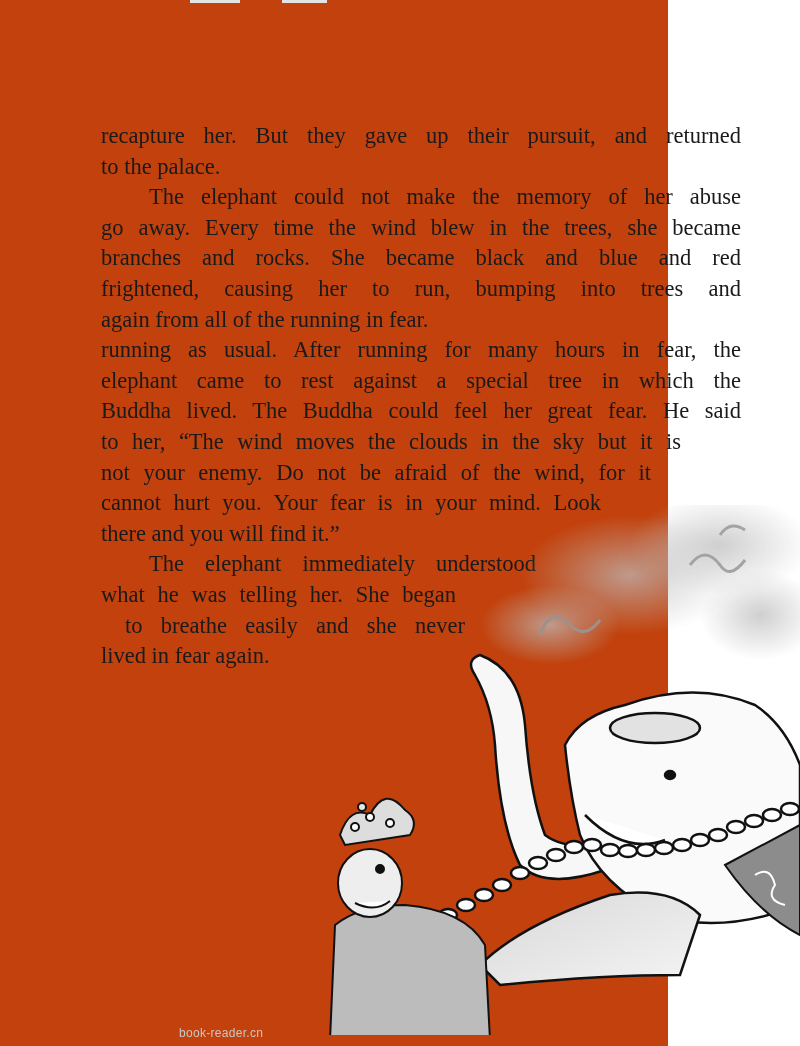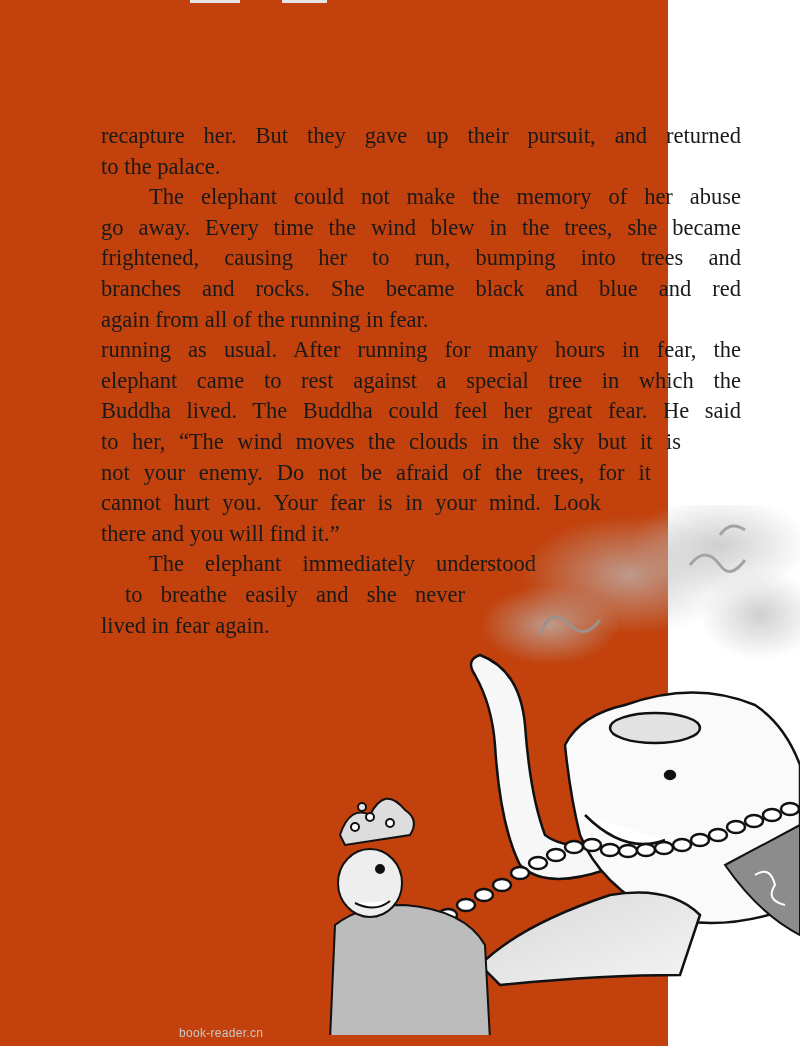--- a/index.html
+++ b/index.html
@@ -29,31 +29,32 @@
   <svg class="top-marks" viewBox="0 0 150 6">
     <rect x="0" y="0" width="50" height="3" fill="#e4e4e4"></rect>
     <rect x="92" y="0" width="45" height="3" fill="#e4e4e4"></rect>
   </svg>
 
   <div class="text-block" id="text-block">
       <div class="line justify" style="width: 640px; box-sizing: border-box;">recapture her. But they gave up their pursuit, and returned</div>
       <div class="line">to the palace.</div>
       <div class="line indent justify" style="width: 640px; box-sizing: border-box;">The elephant could not make the memory of her abuse</div>
       <div class="line justify" style="width: 640px; box-sizing: border-box;">go away. Every time the wind blew in the trees, she became</div>
+      <div class="line justify" style="width: 640px; box-sizing: border-box;">branches and rocks. She became black and blue and red</div>
       <div class="line justify" style="width: 640px; box-sizing: border-box;">frightened, causing her to run, bumping into trees and</div>
-      <div class="line justify" style="width: 640px; box-sizing: border-box;">branches and rocks. She became black and blue and red</div>
       <div class="line">again from all of the running in fear.</div>
       <div class="line justify" style="width: 640px; box-sizing: border-box;">running as usual. After running for many hours in fear, the</div>
       <div class="line justify" style="width: 640px; box-sizing: border-box;">elephant came to rest against a special tree in which the</div>
       <div class="line justify" style="width: 640px; box-sizing: border-box;">Buddha lived. The Buddha could feel her great fear. He said</div>
       <div class="line justify" style="width: 580px; box-sizing: border-box;">to her, “The wind moves the clouds in the sky but it is</div>
-      <div class="line justify" style="width: 550px; box-sizing: border-box;">not your enemy. Do not be afraid of the trees, for it</div>
+      <div class="line justify" style="width: 550px; box-sizing: border-box;">not your enemy. Do not be afraid of the wind, for it</div>
       <div class="line justify" style="width: 500px; box-sizing: border-box;">cannot hurt you. Your fear is in your mind. Look</div>
       <div class="line">there and you will find it.”</div>
       <div class="line indent justify" style="width: 435px; box-sizing: border-box;">The elephant immediately understood</div>
+      <div class="line justify" style="width: 355px; box-sizing: border-box;">what he was telling her. She began</div>
       <div class="line justify" style="width: 340px; box-sizing: border-box; margin-left: 24px;">to breathe easily and she never</div>
       <div class="line">lived in fear again.</div>
     </div>
 
   <svg class="illustration" viewBox="0 0 500 530">
     <defs>
       <radialGradient id="cloud" cx="50%" cy="50%" r="50%">
         <stop offset="0%" stop-color="#bdbdbd" stop-opacity="0.8"></stop>
         <stop offset="100%" stop-color="#bdbdbd" stop-opacity="0"></stop>
       </radialGradient>

